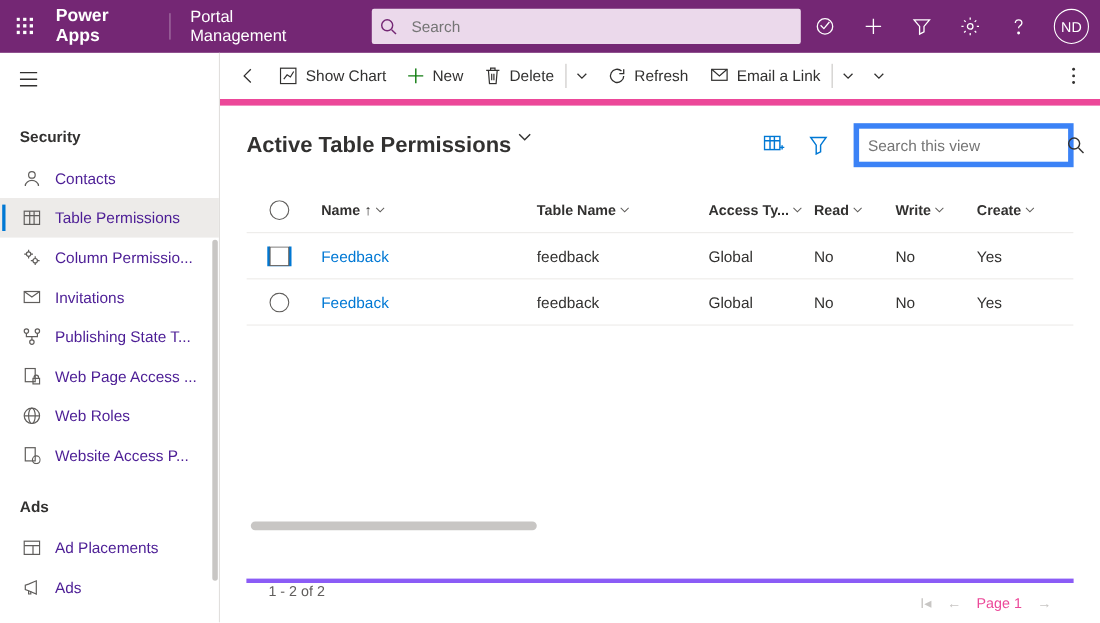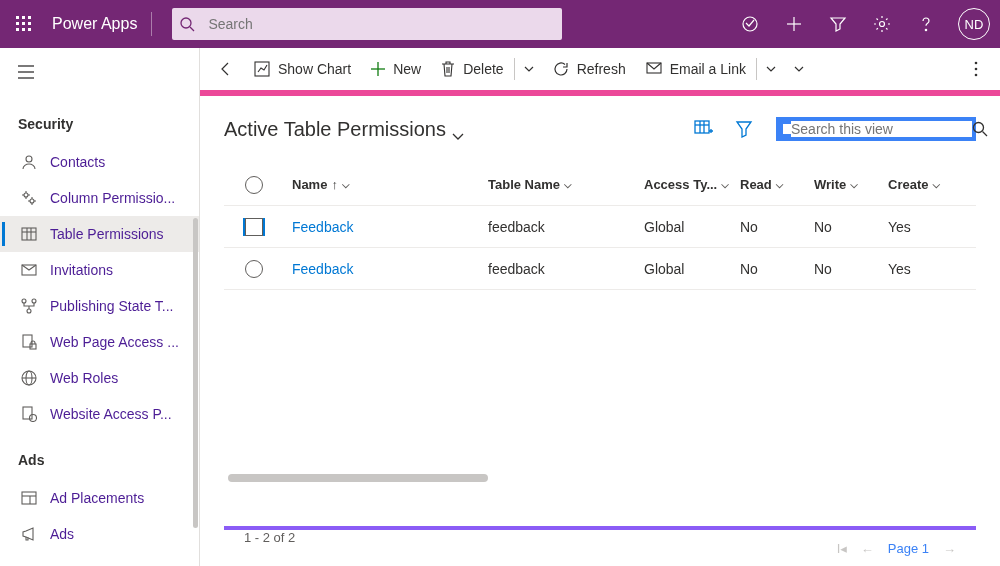--- a/index.html
+++ b/index.html
@@ -1,19 +1,19 @@
 <!DOCTYPE html>
 <html><head>
 <meta charset="utf-8">
 <style>
   *{box-sizing:border-box;margin:0;padding:0;font-family:"Segoe UI",Arial,sans-serif}
   body{width:1000px;height:566px;overflow:hidden;background:#fff;color:#323130;font-size:14px}
   .header{height:48px;background:#742774;color:#fff;display:flex;align-items:center}
   .waffle{width:48px;height:48px;display:flex;align-items:center;justify-content:center;cursor:pointer}
-  .brand{font-weight:400;font-size:16px;padding:0 14px 0 4px}
+  .brand{font-weight:700;font-size:16px;padding:0 14px 0 4px}
   .divider{width:1px;height:24px;background:rgba(255,255,255,.4)}
   .portal{padding:0 18px;font-size:15px}
   .search-box{flex:0 0 390px;height:32px;background:#ebd9eb;display:flex;align-items:center;border-radius:2px;margin-left:20px}
   .search-box input{border:none;background:transparent;outline:none;font-size:14px;color:#605e5c;flex:1;padding-left:6px}
   .search-ico{width:30px;display:flex;align-items:center;justify-content:center;color:#605e5c}
   .hdr-spacer{flex:1}
   .hdr-icons{display:flex;align-items:center}
   .hdr-ico{width:44px;height:48px;display:flex;align-items:center;justify-content:center;cursor:pointer}
   .avatar{width:32px;height:32px;border-radius:50%;border:1px solid #fff;display:flex;align-items:center;justify-content:center;font-size:13px;margin:0 10px}
   .body{display:flex;height:518px;position:relative}
@@ -28,25 +28,25 @@
   .sb-scroll{position:absolute;right:1px;top:170px;width:5px;height:310px;background:#c8c6c4;border-radius:3px}
   .main{flex:1;display:flex;flex-direction:column;min-width:0}
   .cmdbar{height:48px;border-bottom:6px solid #ec4899;display:flex;align-items:center;padding:0 8px}
   .cmdbtn{display:flex;align-items:center;padding:0 10px;height:48px;cursor:pointer;font-size:14px;color:#323130}
   .cmdbtn .i{margin-right:8px;display:flex;align-items:center}
   .chev{width:28px;display:flex;align-items:center;justify-content:center;height:48px;cursor:pointer}
   .vsep{width:1px;height:22px;background:#c8c6c4}
   .more{margin-left:auto;padding:0 14px;cursor:pointer}
   .content{padding:16px 24px 0 24px;flex:1;display:flex;flex-direction:column;min-height:0}
   .title-row{display:flex;align-items:center;margin-bottom:18px}
-  .page-title{font-size:20px;font-weight:400;display:flex;align-items:flex-end;cursor:pointer}
+  .page-title{font-size:20px;font-weight:700;display:flex;align-items:flex-start;cursor:pointer}
   .title-chev{margin-left:6px}
   .tr-spacer{flex:1}
   .tr-ico{width:40px;height:34px;display:flex;align-items:center;justify-content:center;cursor:pointer;color:#0078d4}
-  .view-search{width:200px;height:24px;border:7px solid #3b82f6;display:flex;align-items:center;padding:0 8px;margin-left:12px}
+  .view-search{width:200px;height:40px;border:5px solid #3b82f6;display:flex;align-items:center;padding:0 8px;margin-left:12px}
   .view-search input{border:none;outline:none;flex:1;font-size:14px}
   .grid{flex:1;overflow:hidden;position:relative}
   .gh,.gr{display:flex;align-items:center;height:42px}
   .gh{border-bottom:1px solid #edebe9;font-weight:600;font-size:13px;color:#323130}
   .gr{border-bottom:1px solid #edebe9}
   .gr.sel .circle{box-shadow:0 0 0 2px #0078d4;border-radius:0}
   .cell{padding:0 8px;display:flex;align-items:center;overflow:hidden;white-space:nowrap}
   .c-chk{width:60px;justify-content:center}
   .c-name{width:196px}
   .c-table{width:156px}
@@ -77,20 +77,21 @@
         <rect x="0" y="6" width="3" height="3"></rect>
         <rect x="6" y="6" width="3" height="3"></rect>
         <rect x="12" y="6" width="3" height="3"></rect>
         <rect x="0" y="12" width="3" height="3"></rect>
         <rect x="6" y="12" width="3" height="3"></rect>
         <rect x="12" y="12" width="3" height="3"></rect>
       </svg>
   </div>
   <div class="brand">Power Apps</div>
   <div class="divider"></div>
+  <div class="portal">Portal Management</div>
   <div class="search-box">
     <span class="search-ico">
       <svg width="16" height="16" viewBox="0 0 16 16" fill="none" stroke="#742774" stroke-width="1.3">
           <circle cx="7" cy="7" r="5"></circle>
           <line x1="11" y1="11" x2="15" y2="15"></line>
         </svg>
     </span>
     <input placeholder="Search" style="">
   </div>
   <div class="hdr-spacer"></div>
@@ -141,40 +142,40 @@
         <div class="group-h">Security</div>
         <div class="nav-item">
           <span class="nav-ico">
             <svg width="16" height="16" viewBox="0 0 16 16" fill="none" stroke="#605e5c" stroke-width="1.1">
               <circle cx="8" cy="5" r="3"></circle>
               <path d="M2 15c0-3 3-5 6-5s6 2 6 5"></path>
             </svg>
           </span>
           <span class="nav-label">Contacts</span>
         </div>
-        <div class="nav-item">
-          <span class="nav-ico">
-            <svg width="16" height="16" viewBox="0 0 16 16" fill="none" stroke="#605e5c" stroke-width="1.1">
-              <circle cx="5" cy="5" r="2"></circle>
-              <circle cx="11" cy="11" r="2"></circle>
-              <path d="M5 1v2M5 7v2M1 5h2M7 5h2M11 7v2M11 13v2M7 11h2M13 11h2"></path>
-            </svg>
-          </span>
-          <span class="nav-label">Column Permissio...</span>
-        </div>
         <div class="nav-item active">
           <span class="nav-ico">
             <svg width="16" height="16" viewBox="0 0 16 16" fill="none" stroke="#605e5c" stroke-width="1.1">
               <rect x="1" y="2" width="14" height="12"></rect>
               <line x1="1" y1="6" x2="15" y2="6"></line>
               <line x1="6" y1="2" x2="6" y2="14"></line>
               <line x1="10" y1="2" x2="10" y2="14"></line>
             </svg>
           </span>
           <span class="nav-label">Table Permissions</span>
+        </div>
+        <div class="nav-item">
+          <span class="nav-ico">
+            <svg width="16" height="16" viewBox="0 0 16 16" fill="none" stroke="#605e5c" stroke-width="1.1">
+              <circle cx="5" cy="5" r="2"></circle>
+              <circle cx="11" cy="11" r="2"></circle>
+              <path d="M5 1v2M5 7v2M1 5h2M7 5h2M11 7v2M11 13v2M7 11h2M13 11h2"></path>
+            </svg>
+          </span>
+          <span class="nav-label">Column Permissio...</span>
         </div>
         <div class="nav-item">
           <span class="nav-ico">
             <svg width="16" height="16" viewBox="0 0 16 16" fill="none" stroke="#605e5c" stroke-width="1.1">
               <rect x="1" y="3" width="14" height="10"></rect>
               <path d="M1 3l7 5 7-5"></path>
             </svg>
           </span>
           <span class="nav-label">Invitations</span>
         </div>
@@ -415,19 +416,19 @@
             </div>
           </div>
         <div class="hscroll"></div>
       </div>
 
       <div class="footer">
         <span>1 - 2 of 2</span>
         <div class="pager">
           <span class="dis">I◂</span>
           <span class="dis">←</span>
-          <span style="color:#3b82f6">Page 1</span>
+          <span style="color:#ec4899">Page 1</span>
           <span class="dis">→</span>
         </div>
       </div>
     </div>
   </div>
 </div>
 
 </body></html>

